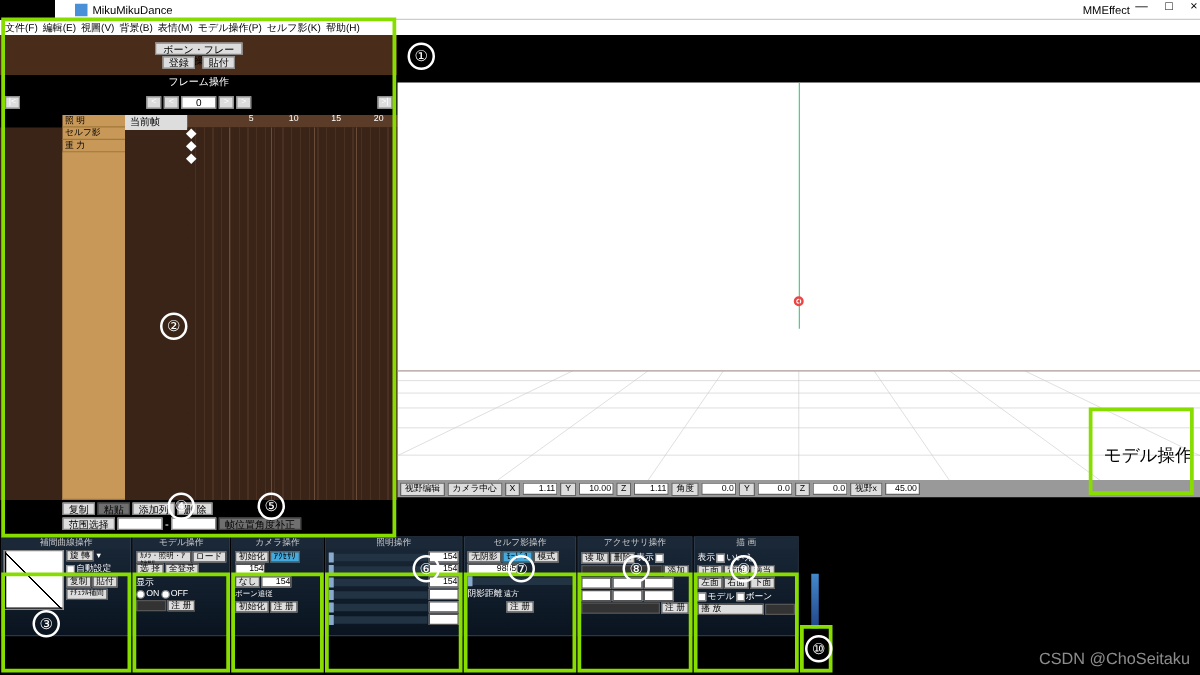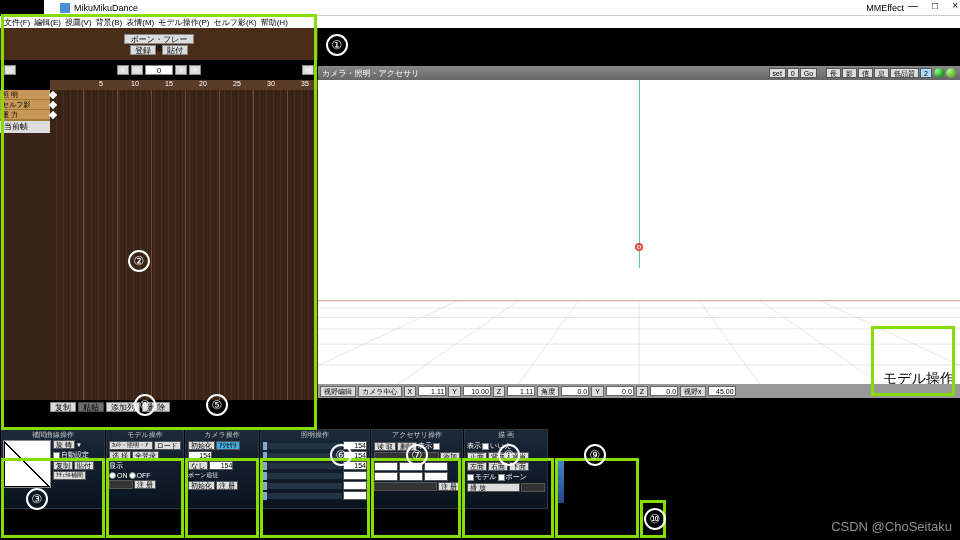--- a/index.html
+++ b/index.html
@@ -106,31 +106,32 @@
 
 <div class="row1">
   <div class="leftpanel">
     <div class="boneop">
       <div class="tinybtn" style="width:70px;text-align:center">ボーン・フレーム操作</div>
       <div style="display:flex;gap:6px">
         <span class="tinybtn">登録</span>
         <span class="tinybtn">貼付</span>
       </div>
     </div>
+    <div class="framehdr">フレーム操作</div>
     <div class="frameop">
       <span class="navbtn" style="margin-right:auto;margin-left:4px">|&lt;</span>
       <span class="navbtn">&lt;</span>
       <span class="navbtn">&lt;</span>
       <input value="0" style="">
       <span class="navbtn">&gt;</span>
       <span class="navbtn">&gt;</span>
       <span class="navbtn" style="margin-left:auto;margin-right:4px">&gt;|</span>
     </div>
     <div class="timeline">
-      <div style="display:flex;flex-direction:column">
+      <div style="display:flex;flex-direction:row">
         <div style="height:10px;width:50px;background:#000"></div>
         <div class="tl-names">
           <div>照 明</div>
           <div>セルフ影</div>
           <div>重 力</div>
           <div style="flex:1;background:#c89858"></div>
         </div>
         <div class="curframe">当前帧</div>
       </div>
       <div class="tl-right">
@@ -151,41 +152,32 @@
         </div>
       </div>
     </div>
     <div class="tl-bottom">
       <div class="r">
         <span class="tinybtn">复制</span>
         <span class="tinybtn" style="opacity:.5">粘贴</span>
         <span class="tinybtn">添加列</span>
         <span class="tinybtn">删 除</span>
       </div>
+      <div class="r">
+        <span class="tinybtn">范围选择</span>
+        <input style="">
+          <span style="color:#fff">-</span>
+          <input style="">
+        <span class="tinybtn" style="opacity:.5">帧位置角度补正</span>
+      </div>
     </div>
   </div>
 
   <div class="rightpanel">
     <div class="blacktop"></div>
-    <div class="vp-hdr">
-      <span>カメラ・照明・アクセサリ</span>
-      <span class="sp"></span>
-      <span class="hb">set</span>
-      <span class="hb">0</span>
-      <span class="hb">Go</span>
-      <span style="width:8px"></span>
-      <span class="hb">長</span>
-      <span class="hb">影</span>
-      <span class="hb">信</span>
-      <span class="hb">息</span>
-      <span class="hb">低品質</span>
-      <span class="hb" style="background:#adf">2</span>
-      <span class="gball"></span>
-      <span class="gball" style="background:radial-gradient(circle at 30% 30%,#af8,#480)"></span>
-    </div>
     <div class="viewport">
       <svg class="gridsvg" viewBox="0 0 640 320" preserveAspectRatio="none">
         <g stroke="#ccc" stroke-width="0.5">
           <line x1="0" y1="240" x2="640" y2="240"></line>
             <line x1="0" y1="250" x2="640" y2="250"></line>
             <line x1="0" y1="262" x2="640" y2="262"></line>
             <line x1="0" y1="278" x2="640" y2="278"></line>
             <line x1="0" y1="300" x2="640" y2="300"></line>
           <line x1="320" y1="232" x2="320" y2="320"></line>
             <line x1="260" y1="232" x2="200" y2="320"></line>
@@ -322,20 +314,43 @@
       <div class="pr">
           <div class="slider" style="flex:1"></div>
           <input class="pinput" style="">
         </div>
       <div class="pr">
           <div class="slider" style="flex:1"></div>
           <input class="pinput" style="">
         </div>
     </div>
   </div>
+  <div class="panel p5">
+    <div class="ph">セルフ影操作</div>
+    <div class="pb">
+      <div class="pr">
+          <span class="pbtn">无阴影</span>
+          <span class="pbtn blue">ﾓｰﾄﾞ1</span>
+          <span class="pbtn">模式</span>
+        </div>
+      <div class="pr">
+          <input class="pinput" style="width: 40px;" value="9885">
+        </div>
+      <div class="pr">
+          <div class="slider" style="flex:1"></div>
+        </div>
+      <div class="pr">
+          <span>阴影距離</span>
+          <span style="font-size:6px">遠方</span>
+        </div>
+      <div class="pr" style="justify-content:center">
+          <span class="pbtn">注 册</span>
+        </div>
+    </div>
+  </div>
   <div class="panel p6">
     <div class="ph">アクセサリ操作</div>
     <div class="pb">
       <div class="pr">
           <span class="pbtn">读 取</span>
           <span class="pbtn">删除</span>
           <span>表示</span>
           <span class="chk"></span>
         </div>
       <div class="pr">

